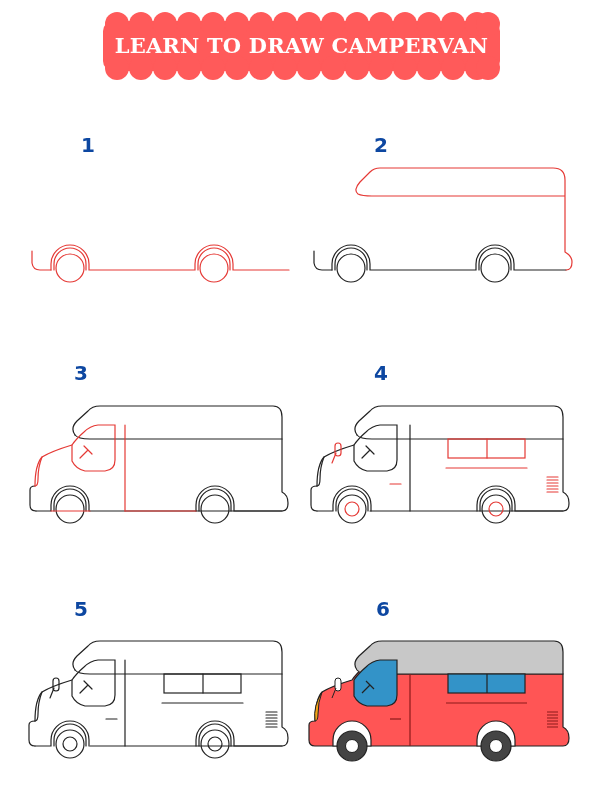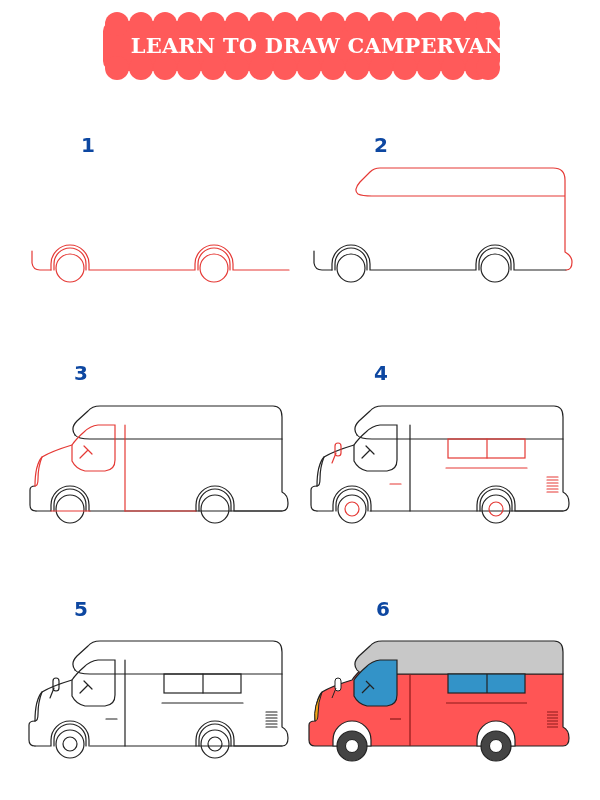--- a/index.html
+++ b/index.html
@@ -1,20 +1,20 @@
 <!DOCTYPE html>
 <html><head>
 <meta charset="utf-8">
 <style>
   html, body { margin:0; padding:0; background:#ffffff; }
   body { width:600px; height:800px; position:relative; overflow:hidden; font-family:"DejaVu Sans", sans-serif; }
   .banner { position:absolute; left:103px; top:12px; width:397px; height:68px; }
   .banner svg { position:absolute; left:0; top:0; }
   .banner-title { position:absolute; left:0; top:0; width:397px; height:68px; line-height:68px; text-align:center;
-    color:#ffffff; font-family:"DejaVu Serif", serif; font-weight:bold; font-size:21px; letter-spacing:0.2px;margin-left:16px; }
+    color:#ffffff; font-family:"DejaVu Serif", serif; font-weight:bold; font-size:21px; letter-spacing:0.2px; }
   .step-num { position:absolute; color:#0d47a1; font-family:"DejaVu Sans", sans-serif; font-weight:bold; font-size:20px; }
   .panel { position:absolute; width:300px; height:150px; }
   .panel svg { position:absolute; left:0; top:0; overflow:visible; }
 </style>
 </head>
 <body>
 
 <div class="banner">
   <svg width="397" height="68" viewBox="0 0 397 68">
     <g fill="#ff5a5a">

